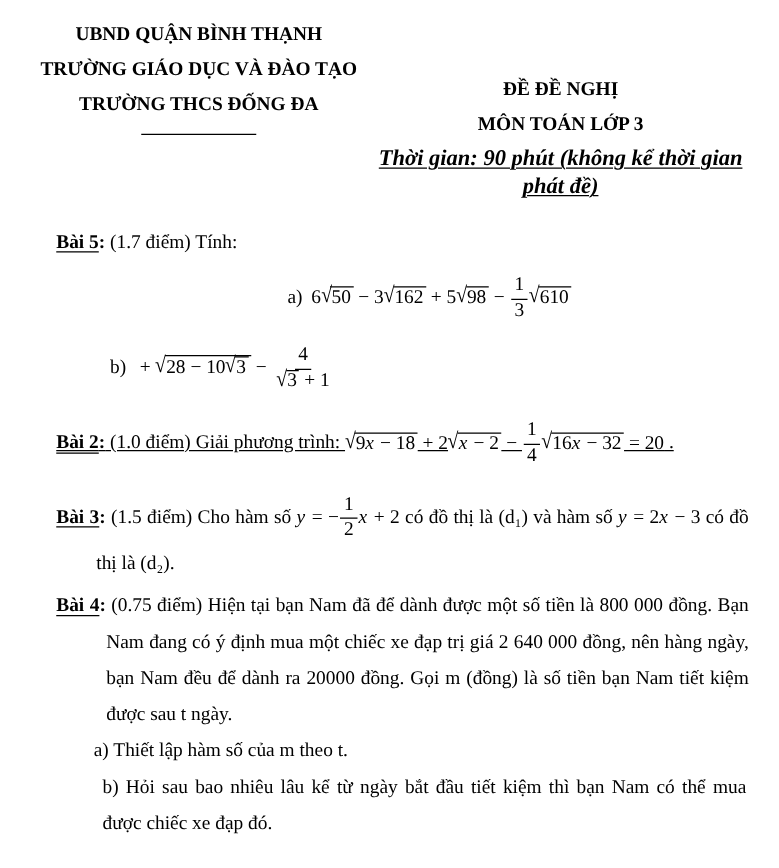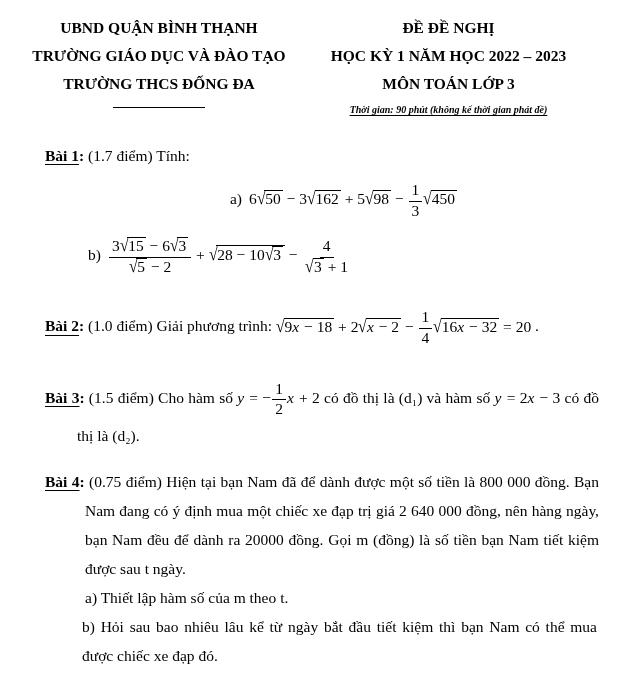--- a/index.html
+++ b/index.html
@@ -10,48 +10,48 @@
     width: 623px; height: 694px;
     overflow: hidden;
     font-family: "Liberation Serif", "DejaVu Serif", serif;
     color: #000;
   }
   .page { width: 623px; height: 656px; padding-top: 14px; box-sizing: border-box; }
 
   
   .header { display: flex; padding: 0 16px 0 28px; }
   .h-left { width: 262px; text-align: center; font-weight: bold; font-size: 15.5px; line-height: 28px; }
-  .h-right { flex: 1; text-align: center; font-weight: bold; font-size: 15.5px; line-height: 28px; }
+  .h-right { flex: 1; text-align: center; font-weight: bold; font-size: 15.5px; line-height: 28px; margin-top: 44px; }
   .h-rule { width: 92px; border-bottom: 1.5px solid #000; margin: 9px auto 0; height: 0; }
   .time-line {
-    font-size: 10px; font-style: italic; line-height: 22px; margin-top: 1px;
+    font-size: 18px; font-style: italic; line-height: 22px; margin-top: 1px;
     text-decoration: underline; text-underline-offset: 2px; text-decoration-thickness: 1px;
   }
 
   
   .content { margin: 0 24px 0 45px; font-size: 15.5px; }
   .qlabel {
     font-weight: bold;
     text-decoration: underline; text-underline-offset: 3px; text-decoration-thickness: 1.2px;
   }
   .qcolon { font-weight: bold; }
 
   .q1-head { margin-top: 25px; line-height: 20px; }
   .formula-row { margin-left: 43px; white-space: nowrap; }
   .row-1a { margin-top: 15px; text-align: center; }
   .row-1b { margin-top: 17px; }
   .marker { margin-right: 7px; }
 
-  .q2 { margin-top: 32px; white-space: nowrap; line-height: 24px; }
+  .q2 { margin-top: 21px; white-space: nowrap; line-height: 24px; text-decoration: underline; }
 
-  .q3 { margin-top: 32px; padding-left: 32px; text-indent: -32px; text-align: justify; line-height: 34px; }
+  .q3 { margin-top: 20px; padding-left: 32px; text-indent: -32px; text-align: justify; line-height: 34px; }
   .q3-item { margin-left: 32px; margin-top: 11px; line-height: 22px; }
 
-  .q4 { margin-top: 14px; padding-left: 40px; text-indent: -40px; text-align: justify; line-height: 29px; }
-  .q4-a { margin-left: 40px; line-height: 29px; }
+  .q4 { margin-top: 2px; padding-left: 40px; text-indent: -40px; text-align: justify; line-height: 29px; }
+  .q4-a { margin-left: 30px; line-height: 29px; }
   .q4-b { margin-left: 37px; margin-right: 2px; text-align: justify; line-height: 29px; }
 
   
   .math { white-space: nowrap; }
   .mvar { font-style: italic; padding-right: 1px; }
   .frac {
     display: inline-flex; flex-direction: column; align-items: center;
     vertical-align: middle; line-height: 1.2; padding: 0 1px; text-indent: 0;
   }
   .frac > .num { border-bottom: 1.2px solid #000; padding: 0 3px 1px; display: block; }
@@ -70,42 +70,38 @@
 
   <div class="header">
     <div class="h-left">
       <div>UBND QUẬN BÌNH THẠNH</div>
       <div>TRƯỜNG GIÁO DỤC VÀ ĐÀO TẠO</div>
       <div>TRƯỜNG THCS ĐỐNG ĐA</div>
       <div class="h-rule"></div>
     </div>
     <div class="h-right">
       <div>ĐỀ ĐỀ NGHỊ</div>
-      <div>HỌC KỲ 1 NĂM HỌC 2022 – 2023</div>
       <div>MÔN TOÁN LỚP 3</div>
       <div class="time-line">Thời gian: 90 phút (không kể thời gian phát đề)</div>
     </div>
   </div>
 
   <div class="content">
 
     <div class="q1-head">
-      <span class="qlabel">Bài 1</span><span class="qcolon">:</span><span> (1.7 điểm) Tính:</span>
+      <span class="qlabel">Bài 5</span><span class="qcolon">:</span><span> (1.7 điểm) Tính:</span>
     </div>
     <div class="formula-row row-1a">
       <span class="marker">a)</span><span class="math"><span class="mi">6</span><span class="sqrt"><span class="rad">√</span><span class="radicand"><span class="mi">50</span></span></span><span class="mi"> − 3</span><span class="sqrt"><span class="rad">√</span><span class="radicand"><span class="mi">162</span></span></span><span class="mi"> + 5</span><span class="sqrt"><span class="rad">√</span><span class="radicand"><span class="mi">98</span></span></span><span class="mi"> − </span><span class="frac">
             <span class="num"><span class="mi">1</span></span>
             <span class="den"><span class="mi">3</span></span>
-          </span><span class="sqrt"><span class="rad">√</span><span class="radicand"><span class="mi">450</span></span></span></span>
+          </span><span class="sqrt"><span class="rad">√</span><span class="radicand"><span class="mi">610</span></span></span></span>
     </div>
     <div class="formula-row row-1b">
-      <span class="marker">b)</span><span class="math"><span class="frac">
-            <span class="num"><span class="mi">3</span><span class="sqrt"><span class="rad">√</span><span class="radicand"><span class="mi">15</span></span></span><span class="mi"> − 6</span><span class="sqrt"><span class="rad">√</span><span class="radicand"><span class="mi">3</span></span></span></span>
-            <span class="den"><span class="sqrt"><span class="rad">√</span><span class="radicand"><span class="mi">5</span></span></span><span class="mi"> − 2</span></span>
-          </span><span class="mi"> + </span><span class="sqrt"><span class="rad">√</span><span class="radicand"><span class="mi">28 − 10</span><span class="sqrt"><span class="rad">√</span><span class="radicand"><span class="mi">3</span></span></span></span></span><span class="mi"> − </span><span class="frac">
+      <span class="marker">b)</span><span class="math"><span class="mi"> + </span><span class="sqrt"><span class="rad">√</span><span class="radicand"><span class="mi">28 − 10</span><span class="sqrt"><span class="rad">√</span><span class="radicand"><span class="mi">3</span></span></span></span></span><span class="mi"> − </span><span class="frac">
             <span class="num"><span class="mi">4</span></span>
             <span class="den"><span class="sqrt"><span class="rad">√</span><span class="radicand"><span class="mi">3</span></span></span><span class="mi"> + 1</span></span>
           </span></span>
     </div>
 
     <div class="q2">
       <span class="qlabel">Bài 2</span><span class="qcolon">:</span><span> (1.0 điểm) Giải phương trình: </span><span class="math"><span class="sqrt"><span class="rad">√</span><span class="radicand"><span class="mi">9</span><span class="mvar"><span class="mi">x</span></span><span class="mi"> − 18</span></span></span><span class="mi"> + 2</span><span class="sqrt"><span class="rad">√</span><span class="radicand"><span class="mvar"><span class="mi">x</span></span><span class="mi"> − 2</span></span></span><span class="mi"> − </span><span class="frac">
             <span class="num"><span class="mi">1</span></span>
             <span class="den"><span class="mi">4</span></span>
           </span><span class="sqrt"><span class="rad">√</span><span class="radicand"><span class="mi">16</span><span class="mvar"><span class="mi">x</span></span><span class="mi"> − 32</span></span></span><span class="mi"> = 20</span></span><span> .</span>

